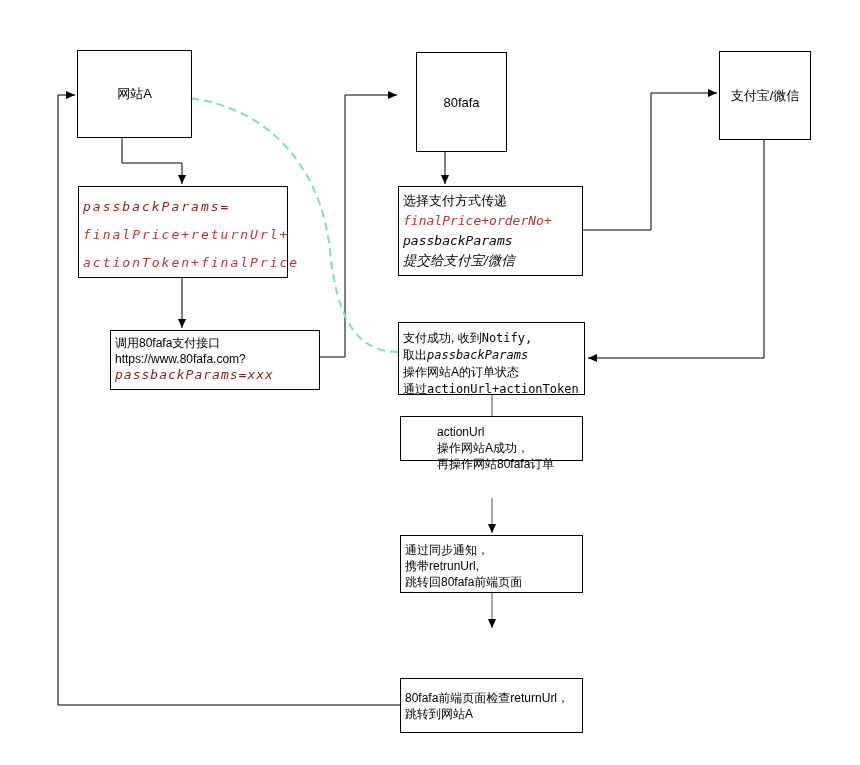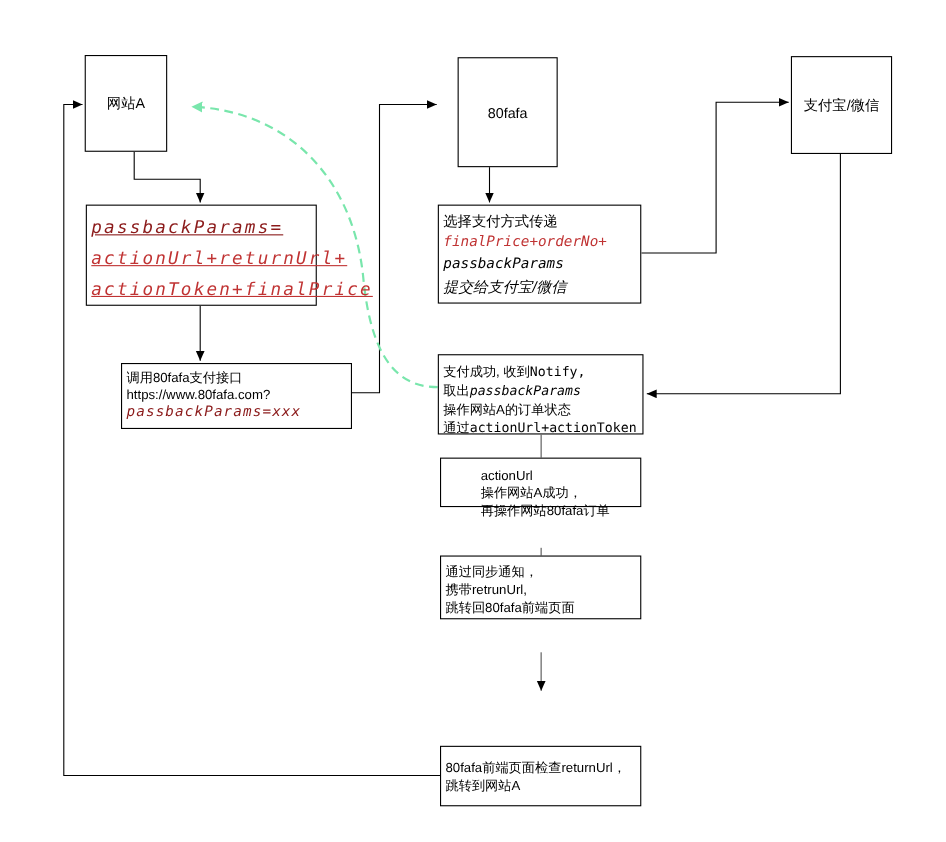--- a/index.html
+++ b/index.html
@@ -9,21 +9,21 @@
   .node{position:absolute;box-sizing:border-box;border:1px solid #000;background:#fff;color:#000;}
   .center-node{display:flex;align-items:center;justify-content:center;font-size:13px;}
   .txt-node{padding:4px 3px 0 4px;font-size:12px;line-height:16px;}
   .code{font-family:"DejaVu Sans Mono","Liberation Mono",monospace;font-style:italic;}
   .code-upright{font-family:"DejaVu Sans Mono","Liberation Mono",monospace;font-style:normal;}
   .dark-red{color:#8b1a1a;}
   .red{color:#c03333;}
   .cn-italic{font-style:italic;}
   
   #n-passback{padding-top:6px;}
-  #n-passback .line{font-size:16px;line-height:28px;letter-spacing:2px;white-space:nowrap;text-decoration:underline;}
+  #n-passback .line{font-size:13px;line-height:28px;letter-spacing:2px;white-space:nowrap;}
   #n-choose .line{font-size:13px;line-height:20px;white-space:nowrap;}
   #n-call .line{font-size:12px;line-height:16px;white-space:nowrap;}
   #n-call .wide{letter-spacing:1px;font-size:13px;}
   #n-paysuccess .line{font-size:12px;line-height:17px;white-space:nowrap;}
   #n-actionurl{padding-top:7px;}
   #n-syncnotify{padding-top:6px;}
   #n-frontend{padding-top:11px;}
   .line{display:block;}
 </style>
 </head>
@@ -58,35 +58,35 @@
     <path d="M492 498 V533" fill="none" stroke="#8a8a8a" stroke-width="1.5" marker-end="url(#ab)"></path>
 
     <path d="M492 593 V628" fill="none" stroke="#8a8a8a" stroke-width="1.5" marker-end="url(#ab)"></path>
 
     <path d="M493 685 V705" fill="none" stroke="#8a8a8a" stroke-width="1.5"></path>
     <path d="M493 705 H58 V95 H75" fill="none" stroke="#000" stroke-width="1" marker-end="url(#ab)"></path>
 
     <path d="M398 352 C 355 352, 336 315, 330 250 C 320 160, 260 100, 174 97" fill="none" stroke="#79e6ac" stroke-width="2" stroke-dasharray="8 5" marker-end="url(#ag)"></path>
   </svg>
 
-  <div class="node center-node" id="n-sitea" style="left:77px;top:50px;width:75px;height:88px;justify-content:center;">
+  <div class="node center-node" id="n-sitea" style="left:77px;top:50px;width:115px;height:88px;justify-content:center;">
     <span class="line">网站A</span>
   </div>
 
   <div class="node center-node" id="n-gateway" style="left:416px;top:52px;width:91px;height:100px;">
     <span class="line">80fafa</span>
   </div>
 
   <div class="node center-node" id="n-paychannel" style="left:719px;top:51px;width:92px;height:89px;">
     <span class="line">支付宝/微信</span>
   </div>
 
   <div class="node txt-node" id="n-passback" style="left:78px;top:186px;width:210px;height:92px;">
     <span class="line code dark-red">passbackParams=</span>
-    <span class="line code red">actionUrl+returnUrl+</span>
+    <span class="line code red">finalPrice+returnUrl+</span>
     <span class="line code red">actionToken+finalPrice</span>
   </div>
 
   <div class="node txt-node" id="n-choose" style="left:398px;top:186px;width:185px;height:90px;">
     <span class="line">选择支付方式传递</span>
     <span class="line code red">finalPrice+orderNo+</span>
     <span class="line code">passbackParams</span>
     <span class="line cn-italic" style="font-size:13.5px;font-style:italic;">提交给支付宝/微信</span>
   </div>
 
@@ -102,21 +102,21 @@
     <span class="line">操作网站A的订单状态</span>
     <span class="line"><span>通过</span><span class="code-upright">actionUrl+actionToken</span></span>
   </div>
 
   <div class="node txt-node" id="n-actionurl" style="left:400px;top:416px;width:183px;height:45px;padding-left:36px;">
     <span class="line">actionUrl</span>
     <span class="line">操作网站A成功，</span>
     <span class="line">再操作网站80fafa订单</span>
   </div>
 
-  <div class="node txt-node" id="n-syncnotify" style="left:400px;top:505px;width:183px;height:58px;">
+  <div class="node txt-node" id="n-syncnotify" style="left:400px;top:535px;width:183px;height:58px;">
     <span class="line">通过同步通知，</span>
     <span class="line">携带retrunUrl,</span>
     <span class="line">跳转回80fafa前端页面</span>
   </div>
 
   <div class="node txt-node" id="n-frontend" style="left:400px;top:630px;width:183px;height:55px;margin-top:48px;">
     <span class="line">80fafa前端页面检查returnUrl，</span>
     <span class="line">跳转到网站A</span>
   </div>
 

